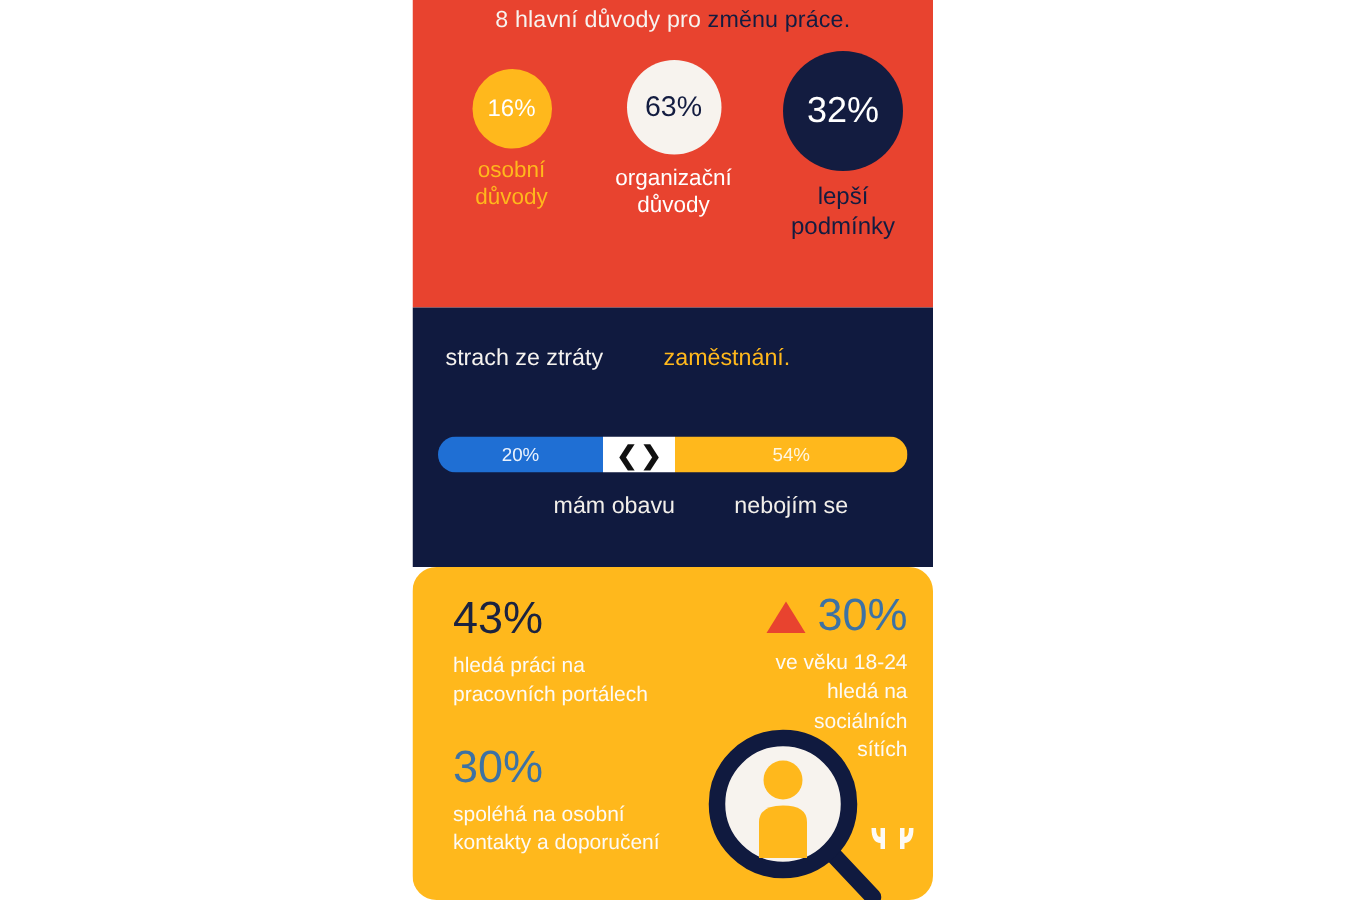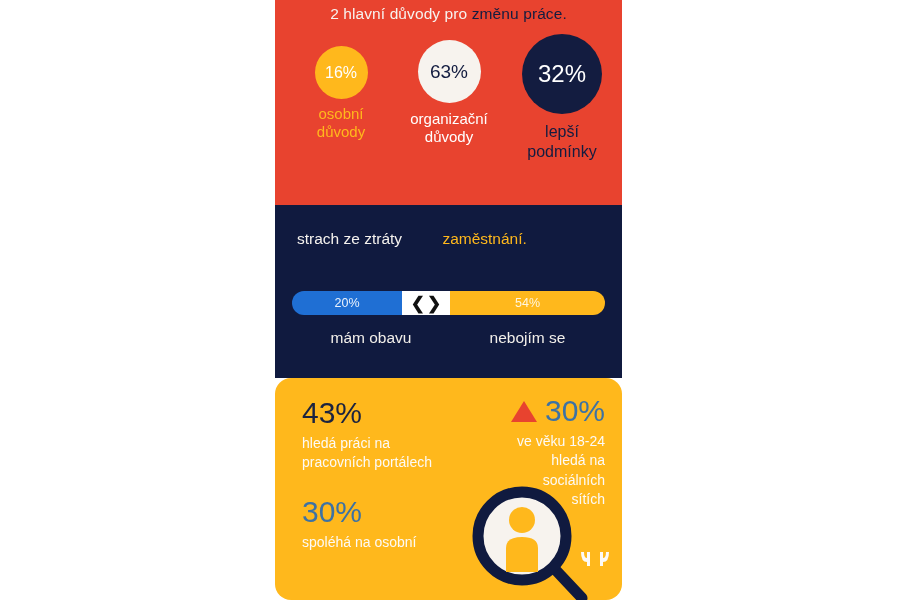--- a/index.html
+++ b/index.html
@@ -148,21 +148,21 @@
     position: absolute;
     left: 17px;
     top: 124px;
     width: 313px;
     display: flex;
   }
   .sl-captions span {
     color: #f2efea;
     font-size: 15.5px;
   }
-  .cap-left { width: 158px; text-align: center; }
+  .cap-left { width: 158px; text-align: right; }
   .cap-right { width: 155px; text-align: center; }
 
   
   .sec-yellow {
     position: relative;
     height: 222px;
     background: #ffb81c;
     overflow: hidden;
     border-radius: 16px;
   }
@@ -216,21 +216,21 @@
 </style>
 </head>
 <body>
 
 <div id="stage">
   <div id="panel">
 
     <section class="sec-red">
 
       <div class="title">
-        <span class="w">2 hlavní důvody  pro </span><span class="d">změnu práce.</span>
+        <span class="w">8 hlavní důvody  pro </span><span class="d">změnu práce.</span>
       </div>
 
       <div class="circles">
 
         <div class="cgroup g1">
           <div class="circ">
             <span class="pct">16%</span>
           </div>
           <div class="lbl">
             <div>osobní</div>
@@ -293,20 +293,21 @@
         <div class="sub">
           <div>hledá práci na</div>
           <div>pracovních portálech</div>
         </div>
       </div>
 
       <div class="stat s30b">
         <div class="big">30%</div>
         <div class="sub">
           <div>spoléhá na osobní</div>
+          <div>kontakty a doporučení</div>
         </div>
       </div>
 
       <div class="stat s30r">
         <div class="row">
           <span class="tri"></span>
           <span class="big">30%</span>
         </div>
         <div class="sub">
           <div>ve věku 18-24</div>

